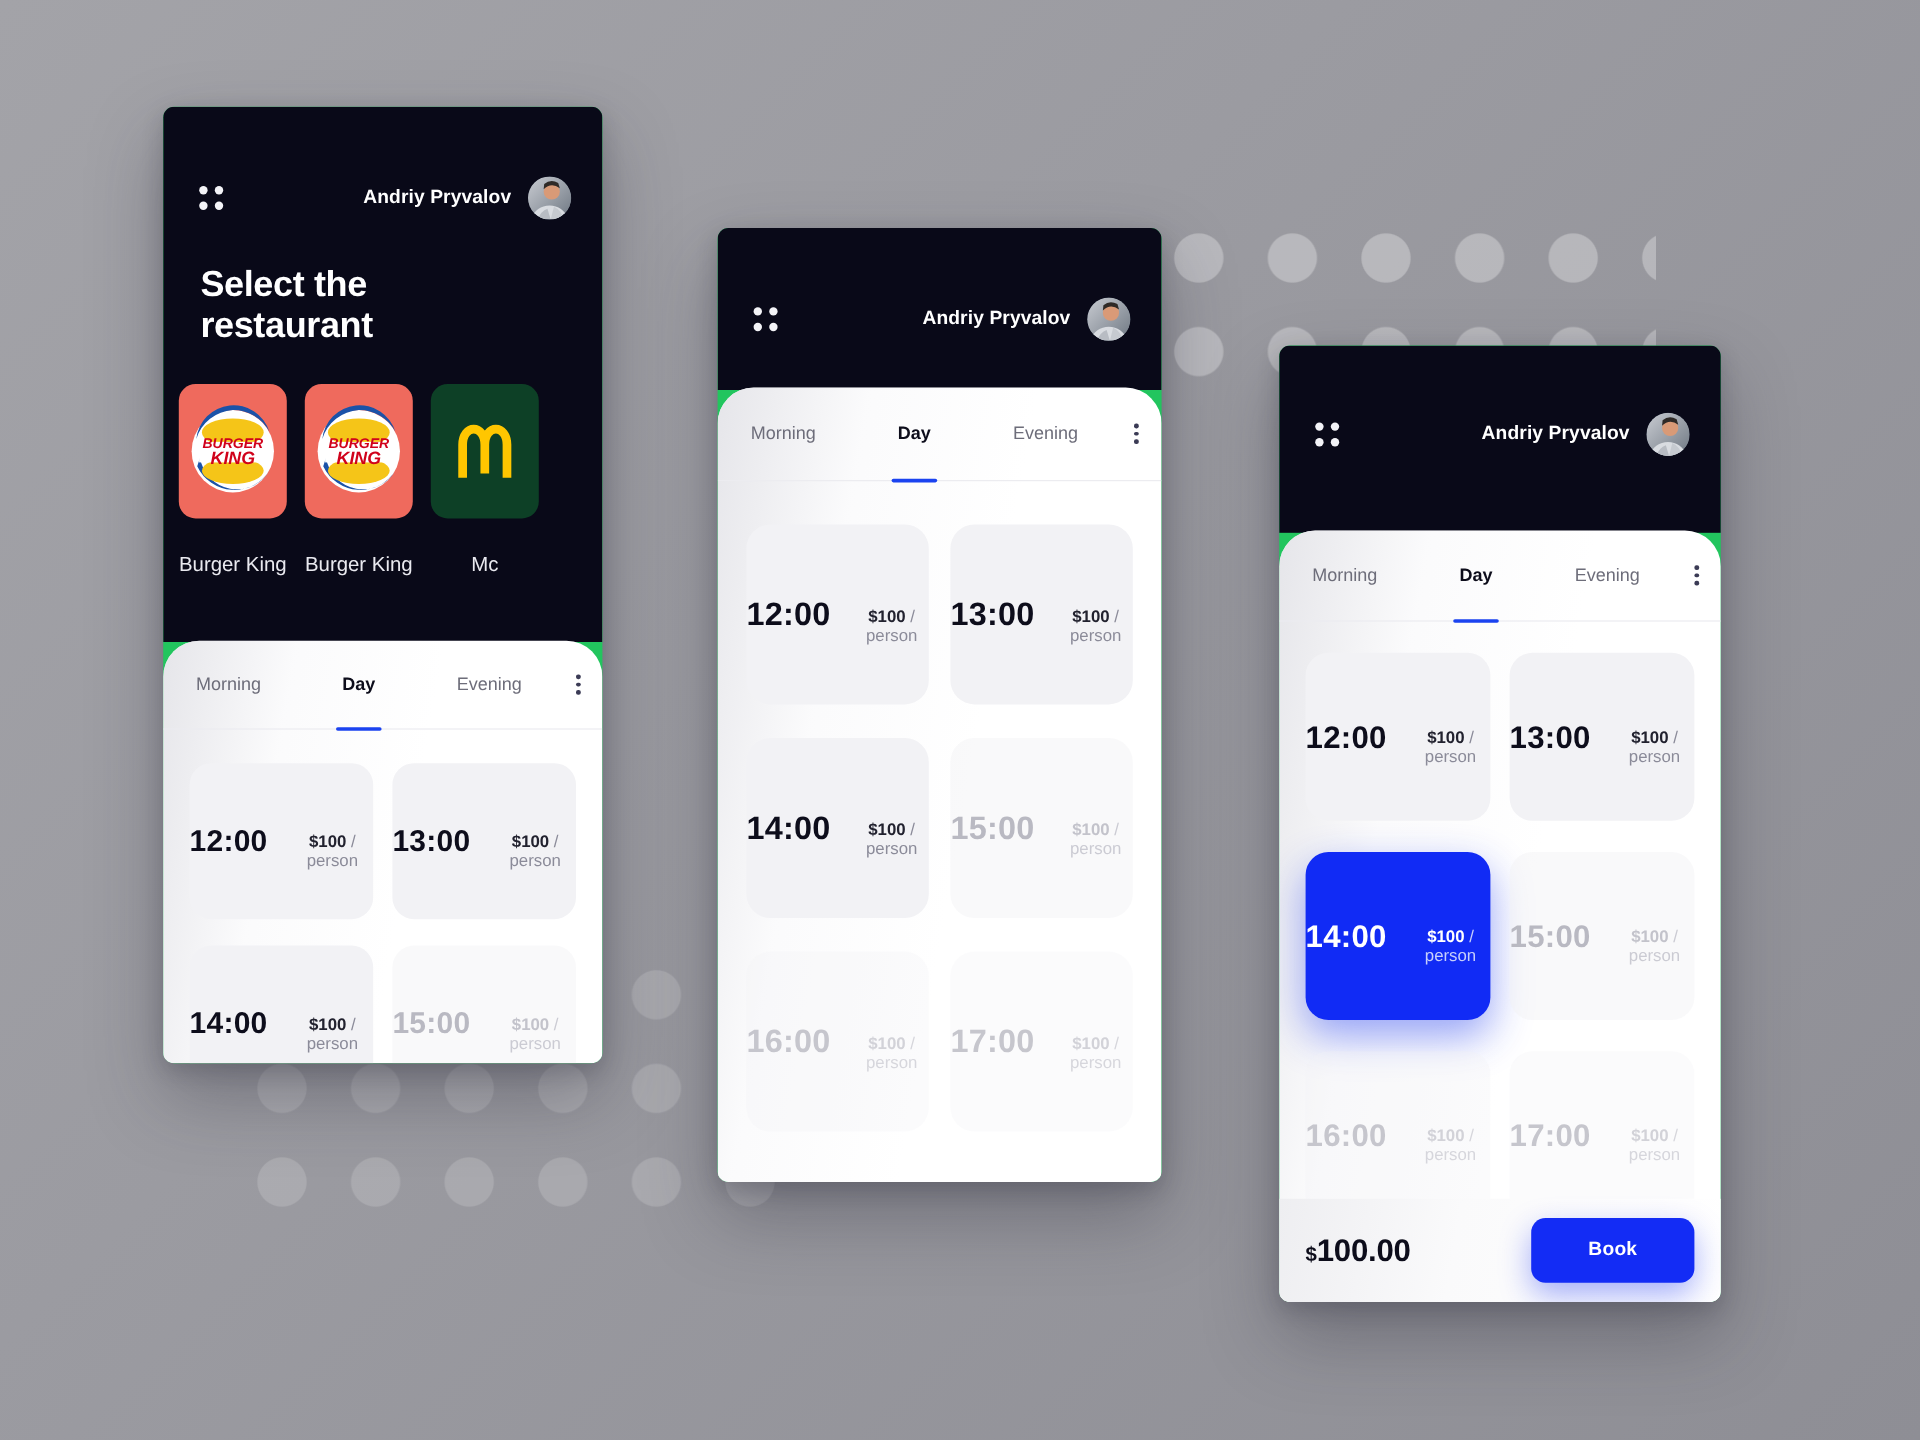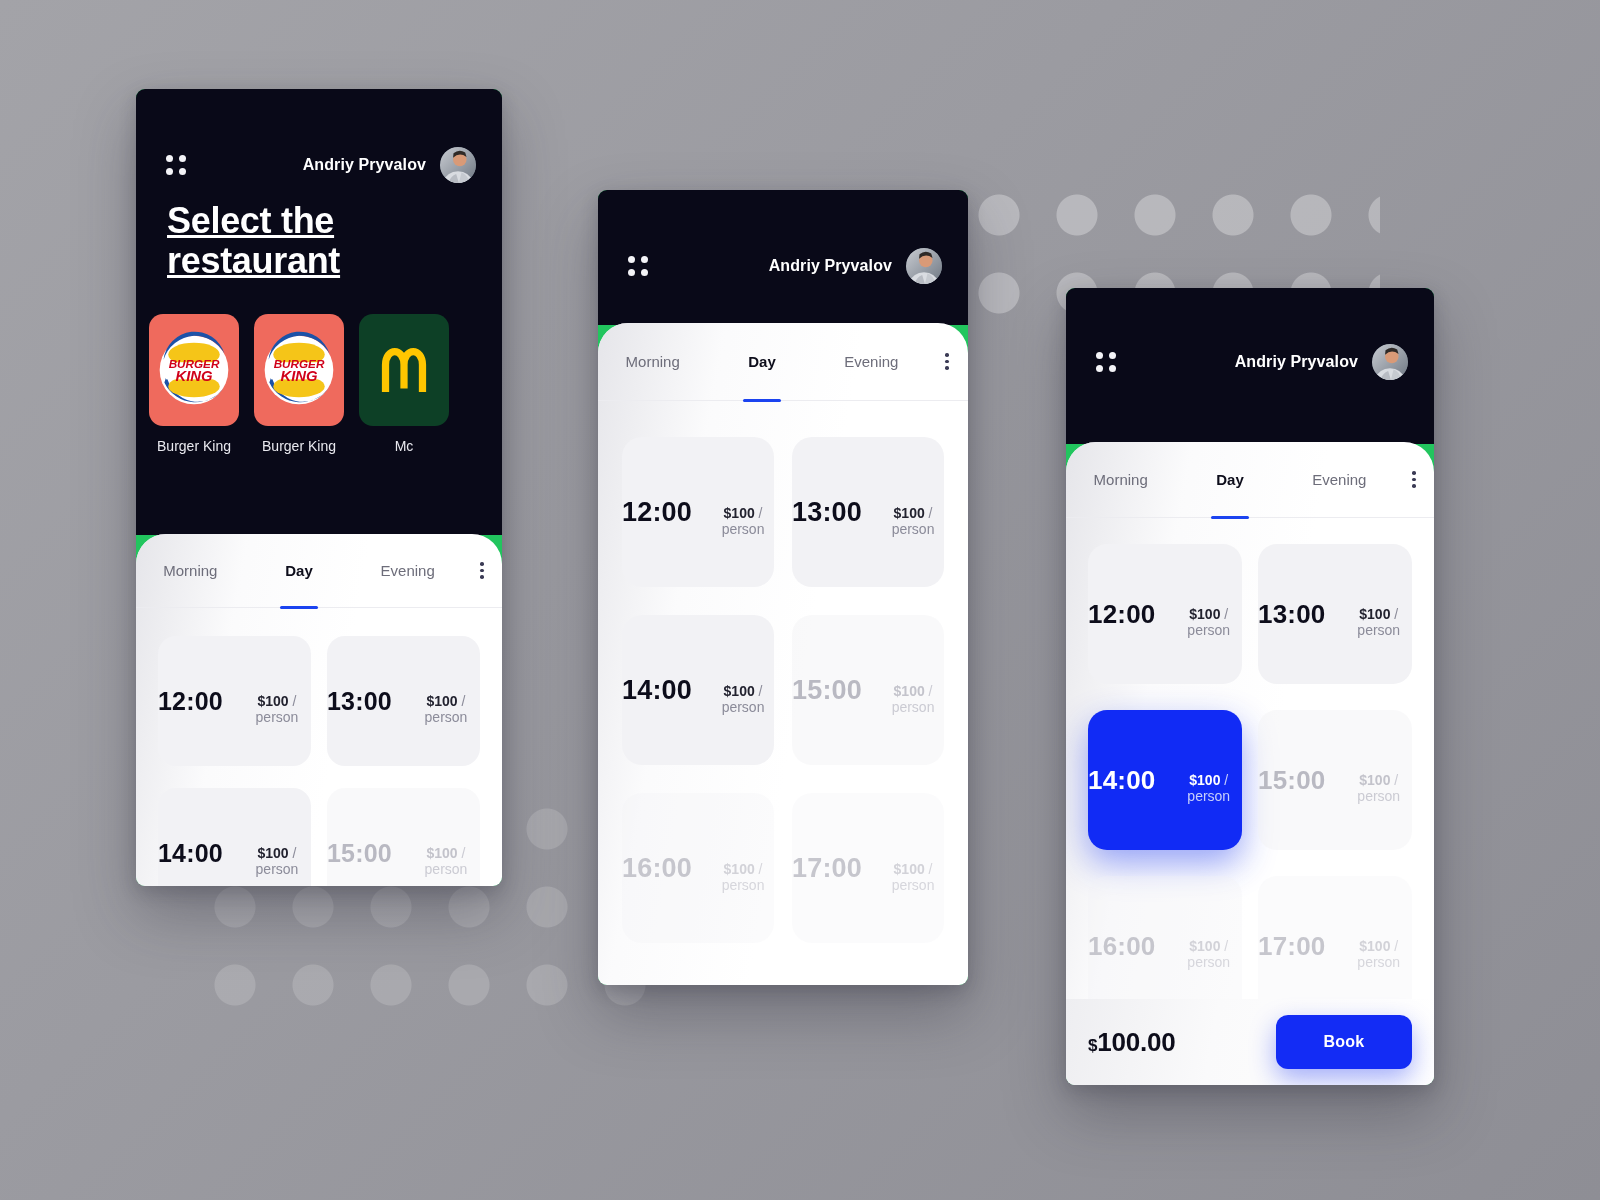--- a/index.html
+++ b/index.html
@@ -142,24 +142,24 @@
     cursor:pointer;
   }
 
   
   #phone1 { left:136px; top:89px; width:366px; height:797px; }
   #phone1 .phone-head { height: 446px; padding: 0; }
   #phone1 .topbar { padding: 58px 26px 0 30px; }
   #phone1 .grid-icon i { width:7px; height:7px; }
   #phone1 .user-name { font-size:16px; margin-right:14px; }
   #phone1 .avatar { width:36px; height:36px; }
-  #phone1 .headline { font-size:36px; margin:18px 0 0 31px;text-decoration:underline; }
+  #phone1 .headline { font-size:30px; margin:38px 0 0 31px; }
   #phone1 .rest-row { margin-top:32px; padding-left:13px; gap:15px; }
   #phone1 .logo-tile { width:90px; height:112px; }
-  #phone1 .rest-label { font-size:14px; margin-top:12px; }
+  #phone1 .rest-label { font-size:17px; margin-top:29px; }
   #phone1 .sheet { top:445px; bottom:0; }
   #phone1 .tabs { height:74px; }
   #phone1 .tab { font-size:15px; line-height:74px; }
   #phone1 .tab.active::after { bottom:-1px; width:38px; height:3px; }
   #phone1 .kebab { width:40px; height:74px; gap:3px; }
   #phone1 .kebab i { width:3.5px; height:3.5px; }
   #phone1 .slots { padding:28px 22px 0 22px; gap:22px 16px; }
   #phone1 .slot { height:130px; border-radius:18px; }
   #phone1 .slot .t { font-size:25px; }
   #phone1 .slot .p { font-size:14px; margin-top:16px; }

